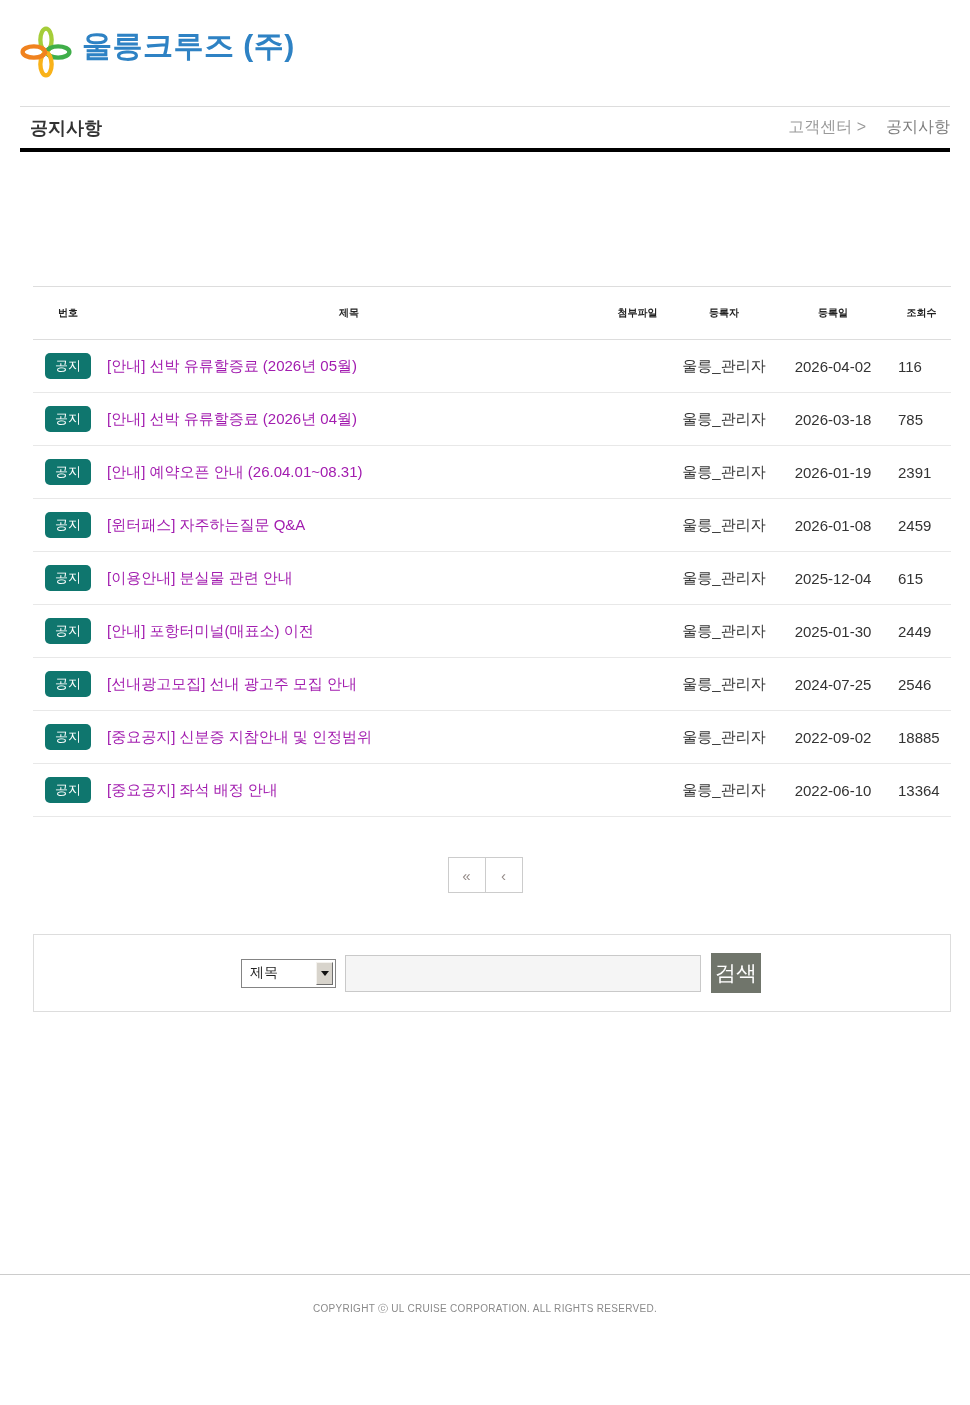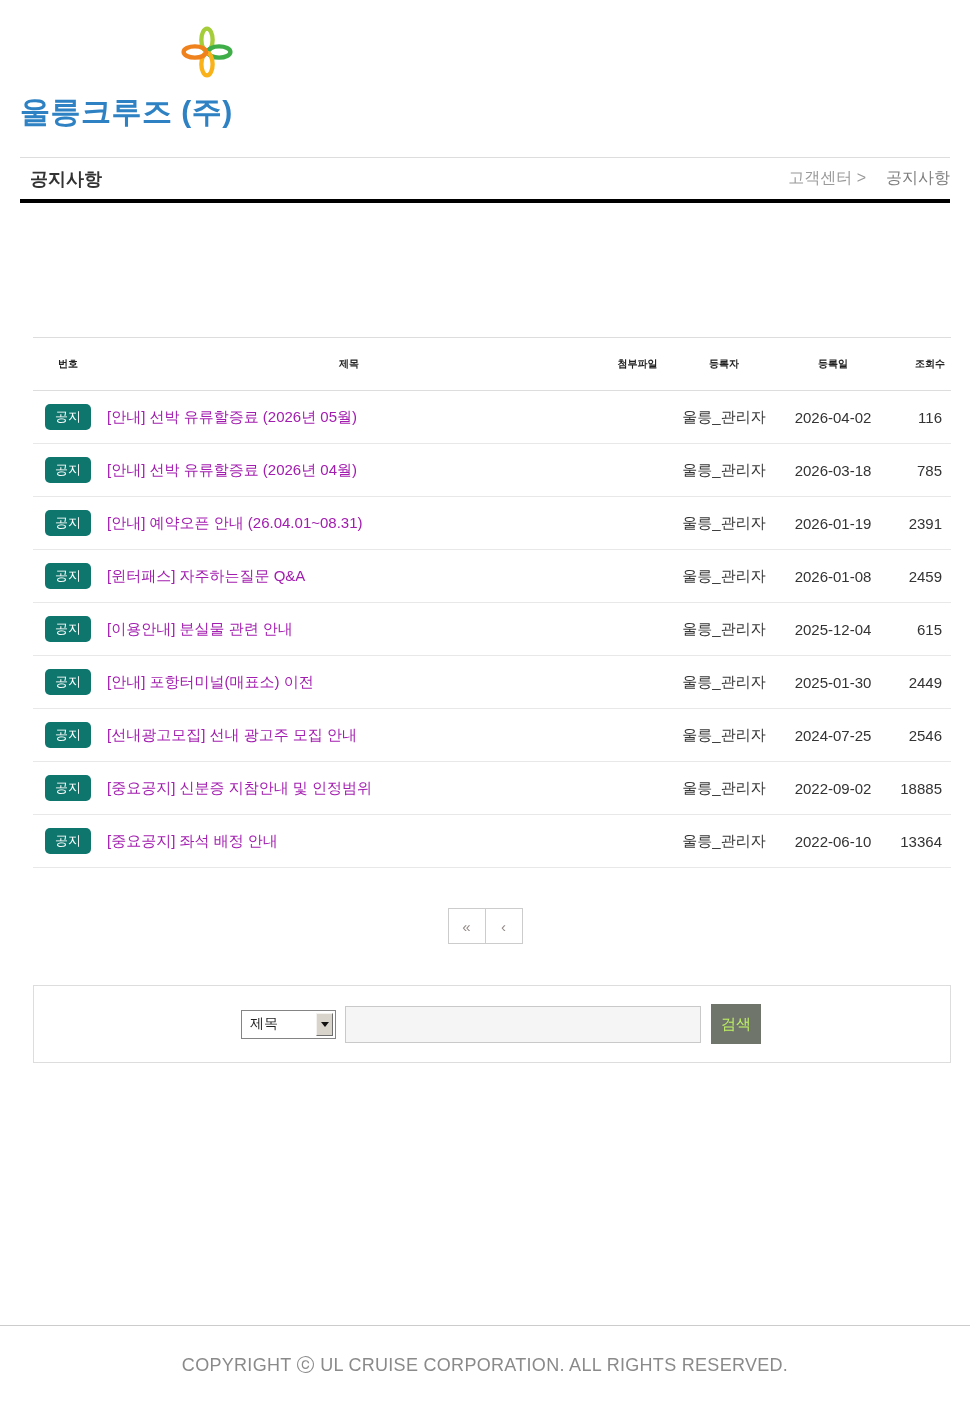--- a/index.html
+++ b/index.html
@@ -4,21 +4,21 @@
 <style>
   * { margin: 0; padding: 0; box-sizing: border-box; }
   html, body { background: #fff; }
   body {
     width: 970px; min-height: 1405px; margin: 0 auto; position: relative;
     font-family: "Liberation Sans", "DejaVu Sans", sans-serif;
     color: #333;
   }
   
   .top-header { padding: 26px 20px 24px 20px; }
-  .logo { display: inline-flex; align-items: flex-end; gap: 10px; cursor: pointer; flex-direction: column; }
+  .logo { display: inline-flex; align-items: flex-start; gap: 10px; cursor: pointer; }
   .logo-text { font-size: 30px; font-weight: bold; color: #2e82c4; letter-spacing: 0.5px; }
   .header-rule { margin: 0 20px; border-bottom: 1px solid #ddd; }
 
   
   .title-bar {
     margin: 0 20px; padding: 12px 0 12px 10px; height: 45px;
     border-bottom: 4px solid #000000;
     display: flex; align-items: center; justify-content: space-between;
   }
   .page-title { font-size: 18px; font-weight: bold; color: #333; }
@@ -29,28 +29,28 @@
   
   .board-wrap { margin: 134px 19px 0 33px; }
   table.board { width: 100%; border-collapse: collapse; table-layout: fixed; }
   col.c-no { width: 70px; } col.c-title { width: auto; }
   col.c-attach { width: 85px; } col.c-author { width: 88px; }
   col.c-date { width: 130px; } col.c-views { width: 53px; }
   .board thead th {
     height: 53px; font-size: 10px; font-weight: bold; color: #222;
     border-top: 1px solid #ddd; border-bottom: 1px solid #ddd; text-align: center;
   }
-  .board thead th.h-views { text-align: right; padding-right: 6px; margin-top: 12px; }
+  .board thead th.h-views { padding-right: 6px; margin-top: 12px; }
   .board tbody td {
     height: 53px; font-size: 15px; color: #333;
     border-bottom: 1px solid #e8e8e8; text-align: center; vertical-align: middle;
     white-space: nowrap; overflow: hidden;
   }
   .board td.cell-title { text-align: left; padding-left: 4px; }
-  .board td.cell-views { text-align: right; padding-right: 9px; }
+  .board td.cell-views { text-align: left; padding-right: 9px; }
   .notice-badge {
     display: inline-block; background: #0f766e; color: #fff;
     font-size: 13px; line-height: 1; padding: 6px 10px 7px; border-radius: 5px;
   }
   .title-link { color: #a21caf; cursor: pointer; text-decoration: none; }
 
   
   .pagination { margin-top: 40px; display: flex; justify-content: center; }
   .page-btn {
     width: 38px; height: 36px; background: #fff; border: 1px solid #ccc;
@@ -80,27 +80,27 @@
     border-top: 5px solid #111;
   }
   .search-input {
     margin-left: 9px; width: 356px; height: 37px;
     border: 1px solid #c9c9c9; background: #f5f5f5;
     font-size: 14px; padding: 0 8px; outline: none;
     font-family: "Liberation Sans", "DejaVu Sans", sans-serif;
   }
   .search-btn {
     margin-left: 10px; width: 50px; height: 40px; border: none;
-    background: #70756b; color: #bef264; font-size: 15px; cursor: pointer;
+    background: #70756b; color: #ffffff; font-size: 21px; cursor: pointer;
     font-family: Liberation Mono, monospace;
   }
 
   
   .footer { margin-top: 262px; border-top: 1px solid #ccc; padding: 27px 0 40px; }
-  .footer-text { text-align: center; font-size: 18px; color: #8a8a8a; letter-spacing: 0.3px; }
+  .footer-text { text-align: center; font-size: 10px; color: #8a8a8a; letter-spacing: 0.3px; }
 </style>
 </head>
 <body>
 
 <div class="top-header">
   <div class="logo">
     <span>
       <svg width="52" height="52" viewBox="-30 -30 60 60">
         <g transform="rotate(-90)">
             <ellipse cx="14" cy="0" rx="13" ry="6.5" fill="none" stroke="#a5cd39" stroke-width="5"></ellipse>

